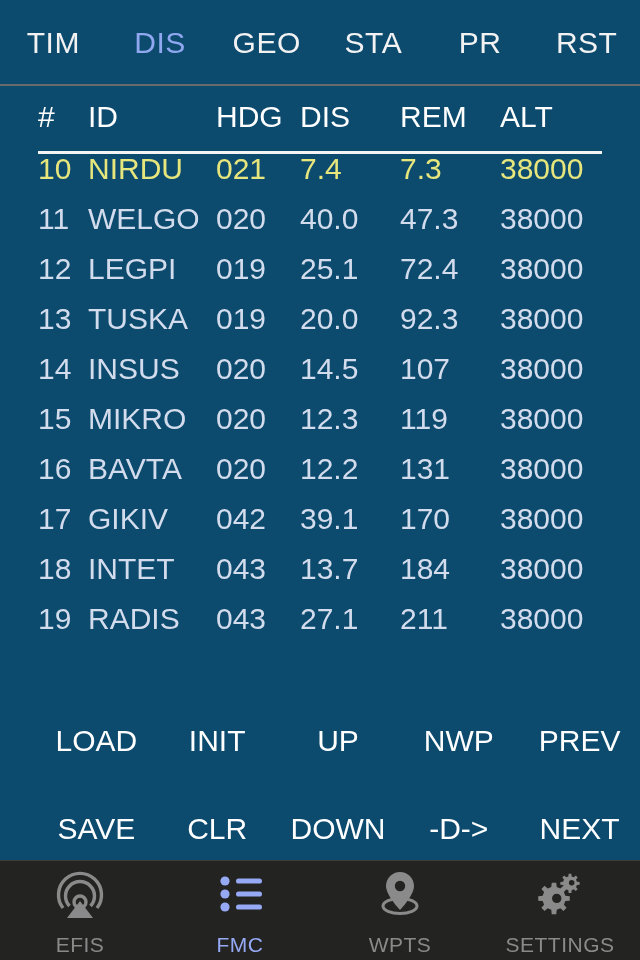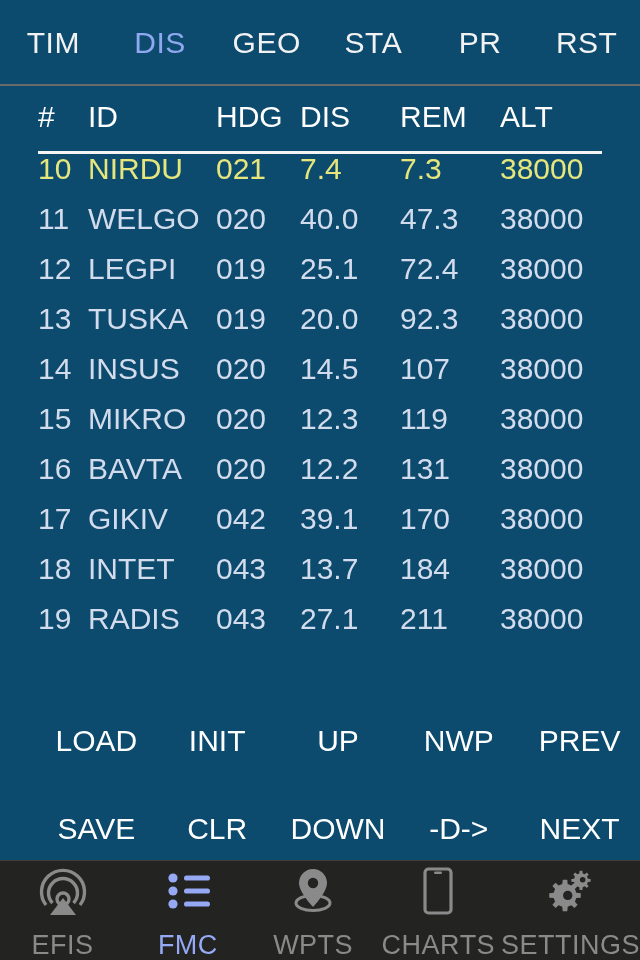--- a/index.html
+++ b/index.html
@@ -63,21 +63,21 @@
     display:flex; background:#232322;
     border-top:1px solid #3c3c3c;
   }
   .tab {
     flex:1 1 0; display:flex; flex-direction:column;
     align-items:center; justify-content:center; cursor:pointer;
     padding-top:4px;
   }
   .tab-icon { width:56px; height:52px; display:block; }
   .tab-label {
-    margin-top:13px; font-size:27px; color:#8a8a8a; letter-spacing:0.5px;
+    margin-top:13px; font-size:21px; color:#8a8a8a; letter-spacing:0.5px;
   }
   .tab.active .tab-label { color:#96a9f5; }
   .ic { fill:#8a8a8a; stroke:none; }
   .tab.active .ic { fill:#96a9f5; }
   .ic-s { fill:none; stroke:#8a8a8a; }
 </style>
 </head>
 <body>
 
 <div id="app">
@@ -245,29 +245,20 @@
       <span class="tab-icon">
         <svg viewBox="0 0 56 52" class="tab-icon">
           <path class="ic" d="M28 4 C20.3 4 14 10.3 14 18 C14 27.5 28 42 28 42 C28 42 42 27.5 42 18 C42 10.3 35.7 4 28 4 Z"></path>
           <circle cx="28" cy="18" r="5.2" fill="#232322"></circle>
           <ellipse class="ic-s" stroke-width="3" cx="28" cy="38" rx="17" ry="7.5"></ellipse>
         </svg>
       </span>
       <span class="tab-label">WPTS</span>
     </div>
 
-    <div class="tab">
-      <span class="tab-icon">
-        <svg viewBox="0 0 56 52" class="tab-icon">
-          <rect class="ic-s" stroke-width="3.2" x="15" y="4" width="26" height="44" rx="3.5"></rect>
-          <rect class="ic" x="24" y="6.5" width="8" height="2.6" rx="1.3"></rect>
-        </svg>
-      </span>
-      <span class="tab-label">CHARTS</span>
-    </div>
 
     <div class="tab">
       <span class="tab-icon">
         <svg viewBox="0 0 56 52" class="tab-icon">
           <g class="ic" transform="translate(38,15) scale(0.55)">
             <path d="M0,-17 L4,-15.5 L7.5,-18.5 L11,-15 L8,-11.5 L9.5,-7.5 L14.5,-7 L14.5,-2 L9.5,-1.5 L8,2.5 L11,6 L7.5,9.5 L4,6.5 L0,8 L-0.5,13 L-5.5,13 L-6,8 L-10,6.5 L-13.5,9.5 L-17,6 L-14,2.5 L-15.5,-1.5 L-20.5,-2 L-20.5,-7 L-15.5,-7.5 L-14,-11.5 L-17,-15 L-13.5,-18.5 L-10,-15.5 L-6,-17 L-5.5,-22 L-0.5,-22 Z" transform="translate(3,5)"></path>
             <circle cx="3" cy="-0.5" r="5" fill="#232322"></circle>
           </g>
           <g class="ic" transform="translate(22,30) scale(0.78)">
             <path d="M0,-19 L4.6,-17.2 L8.6,-20.7 L12.7,-16.6 L9.2,-12.6 L11,-8 L16.7,-7.4 L16.7,-1.6 L11,-1 L9.2,3.6 L12.7,7.6 L8.6,11.7 L4.6,8.2 L0,10 L-0.6,15.7 L-6.4,15.7 L-7,10 L-11.6,8.2 L-15.6,11.7 L-19.7,7.6 L-16.2,3.6 L-18,-1 L-23.7,-1.6 L-23.7,-7.4 L-18,-8 L-16.2,-12.6 L-19.7,-16.6 L-15.6,-20.7 L-11.6,-17.2 L-7,-19 L-6.4,-24.7 L-0.6,-24.7 Z" transform="translate(3.5,5)"></path>

